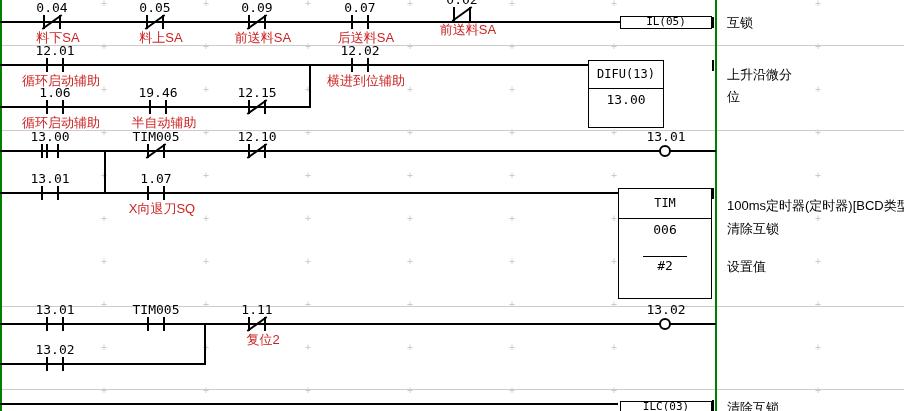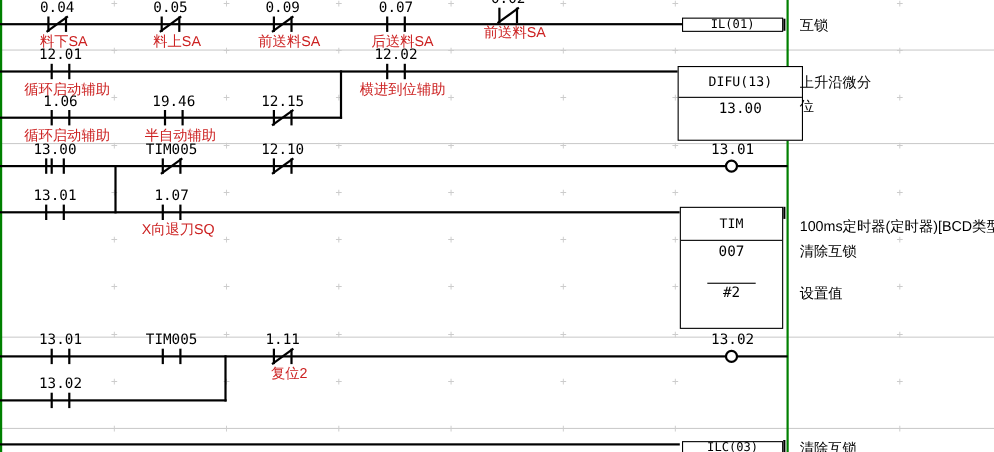--- a/index.html
+++ b/index.html
@@ -102,21 +102,21 @@
     <span class="cmt">后送料SA</span>
   </div>
   <div class="contact nc" style="left:448px;top:7px">
     <i class="b l"></i>
       <i class="b r"></i>
       <i class="sl"></i>
     <span class="addr">0.02</span>
     <span class="cmt">前送料SA</span>
   </div>
   <div class="ibox slim" style="left:620px;top:16px">
-    <span>IL(01)</span>
+    <span>IL(05)</span>
   </div>
   <div class="note" style="top:14px">互锁</div>
 
   <div class="contact" style="left:41px;top:58px">
     <i class="b l"></i>
       <i class="b r"></i>
     <span class="addr">12.01</span>
     <span class="cmt">循环启动辅助</span>
   </div>
   <div class="contact" style="left:346px;top:58px">
@@ -136,21 +136,21 @@
       <i class="b r"></i>
     <span class="addr">19.46</span>
     <span class="cmt">半自动辅助</span>
   </div>
   <div class="contact nc" style="left:243px;top:100px">
     <i class="b l"></i>
       <i class="b r"></i>
       <i class="sl"></i>
     <span class="addr">12.15</span>
   </div>
-  <div class="fbox" style="left:616px;top:60px;width:114px;height:68px">
+  <div class="fbox" style="left:588px;top:60px;width:76px;height:68px">
     <div class="hdr" style="height:27px;line-height:27px">DIFU(13)</div>
     <div class="op">13.00</div>
   </div>
   <div class="note" style="top:66px">上升沿微分</div>
   <div class="note" style="top:88px">位</div>
 
   <div class="contact pulse" style="left:36px;top:144px">
     <i class="b l"></i>
       <i class="b l2"></i>
       <i class="b r"></i>
@@ -178,21 +178,21 @@
       <i class="b r"></i>
     <span class="addr">1.07</span>
     <span class="cmt">X向退刀SQ</span>
   </div>
   <div class="coil" style="left:652px;top:144px">
     <div class="circle"></div>
     <span class="addr">13.01</span>
   </div>
   <div class="fbox" style="left:618px;top:188px;width:94px;height:111px">
     <div class="hdr" style="height:29px;line-height:29px">TIM</div>
-    <div class="op">007</div>
+    <div class="op">006</div>
     <div class="setv" style="top:66px">
       <span class="ovl">#2</span>
     </div>
   </div>
   <div class="note" style="top:197px">100ms定时器(定时器)[BCD类型]</div>
   <div class="note" style="top:220px">清除互锁</div>
   <div class="note" style="top:258px">设置值</div>
 
   <div class="contact" style="left:41px;top:317px">
     <i class="b l"></i>

